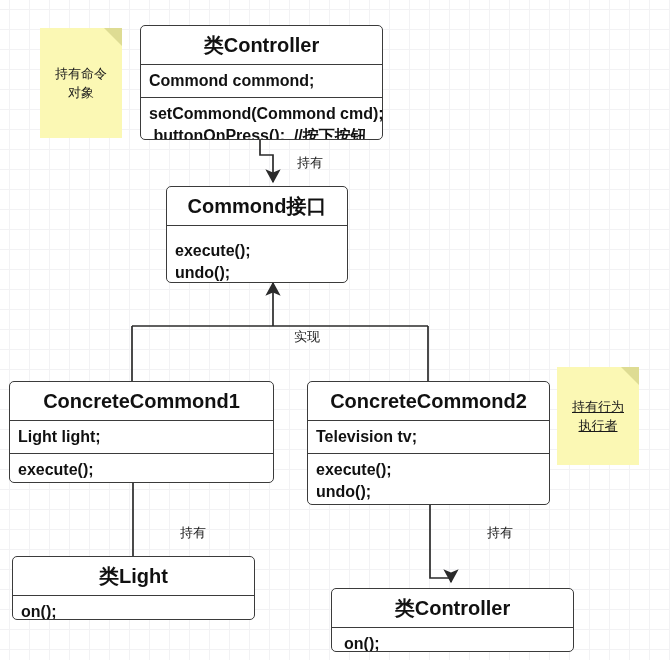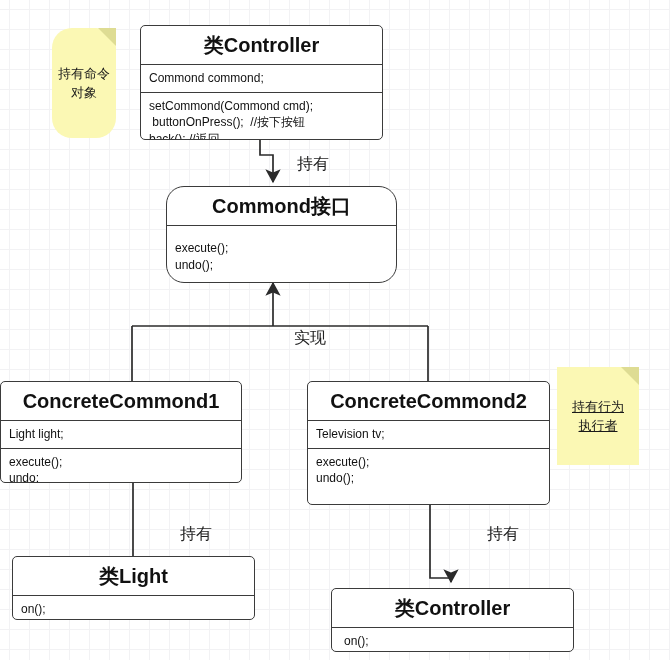--- a/index.html
+++ b/index.html
@@ -49,24 +49,25 @@
   .uml-title {
     text-align: center;
     font-weight: bold;
     font-size: 20px;
     line-height: 1.2;
     padding: 7px 6px 7px 6px;
     border-bottom: 1.6px solid #3b3b3b;
     white-space: nowrap;
   }
   .uml-compartment {
-    font-size: 12px;
+    font-size: 16px;
     line-height: 1.38;
     padding: 5px 4px 5px 8px;
     white-space: pre;
+    font-weight: bold;
   }
   .uml-compartment.divided {
     border-top: 1.6px solid #3b3b3b;
   }
 
   
   .sticky-note {
     position: absolute;
     box-sizing: border-box;
     background: #fbf8b4;
@@ -86,21 +87,21 @@
     width: 0;
     height: 0;
     border-left: 18px solid transparent;
     border-top: 18px solid #dedc93;
   }
   .sticky-note .note-line { display: block; }
 
   
   .edge-label {
     position: absolute;
-    font-size: 16px;
+    font-size: 13px;
     color: #222222;
     white-space: nowrap;
   }
 </style>
 </head>
 <body>
 
 <div id="canvas">
 
   <svg id="edge-layer" viewBox="0 0 670 660" xmlns="http://www.w3.org/2000/svg">
@@ -118,47 +119,47 @@
     <path d="M 273 326 L 273 283" fill="none" stroke="#2b2b2b" stroke-width="1.7" marker-end="url(#arrow-hollow)"></path>
     <path d="M 132 326 L 428 326" fill="none" stroke="#2b2b2b" stroke-width="1.7"></path>
     <path d="M 132 326 L 132 381" fill="none" stroke="#2b2b2b" stroke-width="1.7"></path>
     <path d="M 428 326 L 428 381" fill="none" stroke="#2b2b2b" stroke-width="1.7"></path>
 
     <path d="M 133 483 L 133 582" fill="none" stroke="#2b2b2b" stroke-width="1.7" marker-end="url(#arrow-open)"></path>
 
     <path d="M 430 483 L 430 578 L 451 578 L 451 582" fill="none" stroke="#2b2b2b" stroke-width="1.7" marker-end="url(#arrow-open)"></path>
   </svg>
 
-  <div class="sticky-note" style="left:52px; top:28px; width:64px; height:110px;border-radius:20px;">
+  <div class="sticky-note" style="left:40px; top:28px; width:82px; height:110px;">
     <span class="fold"></span>
     <span class="note-line">持有命令</span>
     <span class="note-line">对象</span>
   </div>
 
   <div class="sticky-note" style="left:557px; top:367px; width:82px; height:98px;text-decoration:underline;">
     <span class="fold"></span>
     <span class="note-line">持有行为</span>
     <span class="note-line">执行者</span>
   </div>
 
   <div class="uml-class" style="left:140px; top:25px; width:243px; height:115px;">
     <div class="uml-title">类Controller</div>
     <div class="uml-compartment">Commond commond;</div>
     <div class="uml-compartment divided">setCommond(Commond cmd);
  buttonOnPress();  //按下按钮
 back(); //返回</div>
   </div>
 
-  <div class="uml-class" style="left:166px; top:186px; width:231px; height:97px;border-radius:18px;">
+  <div class="uml-class" style="left:166px; top:186px; width:182px; height:97px;">
     <div class="uml-title">Commond接口</div>
     <div class="uml-compartment" style="padding-top:14px;">execute();
 undo();</div>
   </div>
 
-  <div class="uml-class" style="left:0; top:381px; width:242px; height:102px;">
+  <div class="uml-class" style="left:9px; top:381px; width:265px; height:102px;">
     <div class="uml-title">ConcreteCommond1</div>
     <div class="uml-compartment">Light light;</div>
     <div class="uml-compartment divided">execute();
 undo;</div>
   </div>
 
   <div class="uml-class" style="left:307px; top:381px; width:243px; height:124px;">
     <div class="uml-title">ConcreteCommond2</div>
     <div class="uml-compartment">Television tv;</div>
     <div class="uml-compartment divided">execute();

